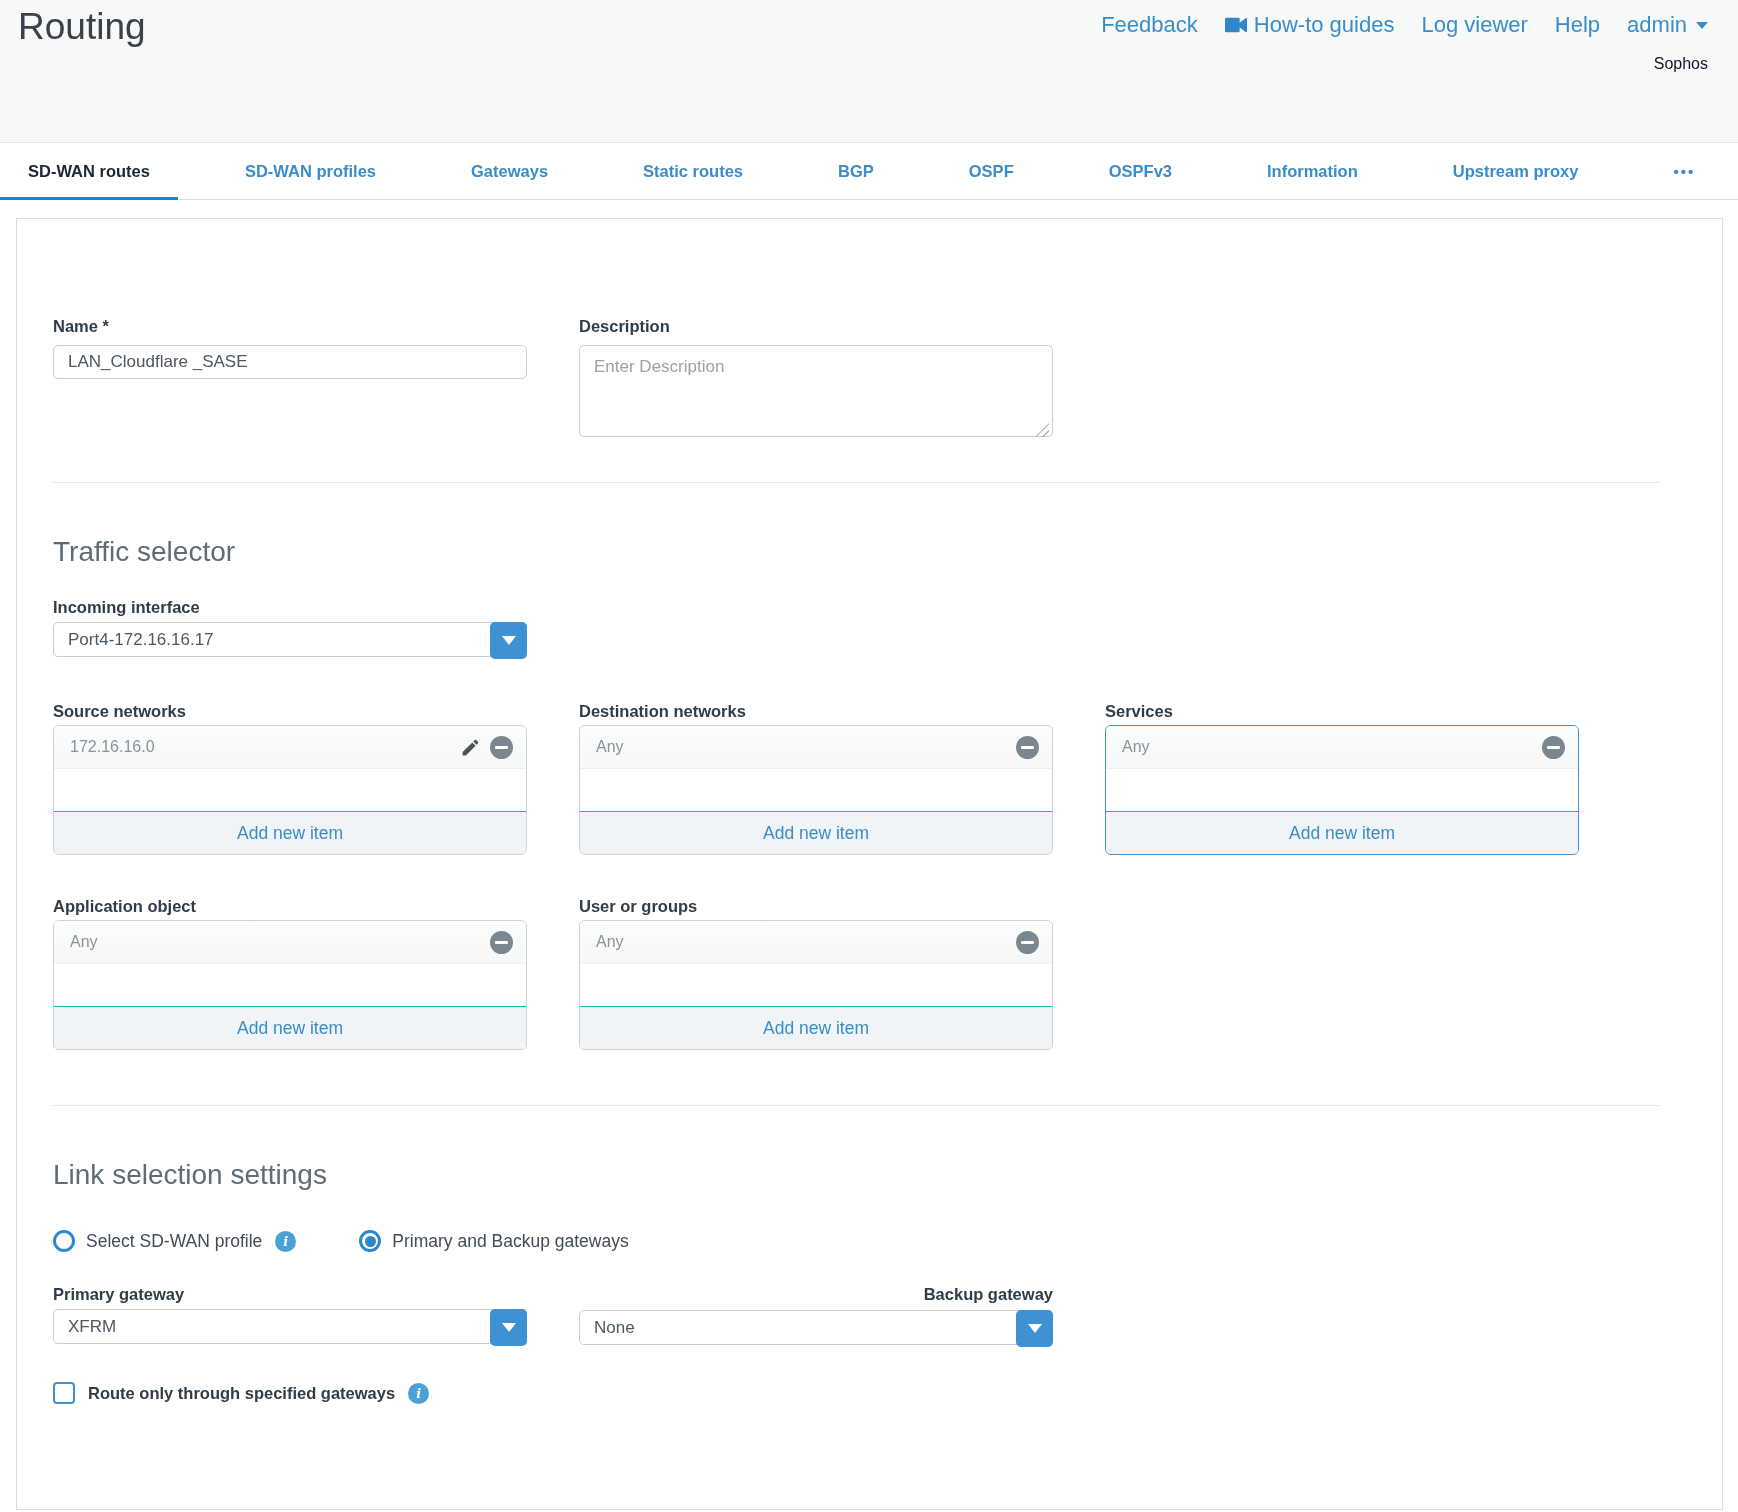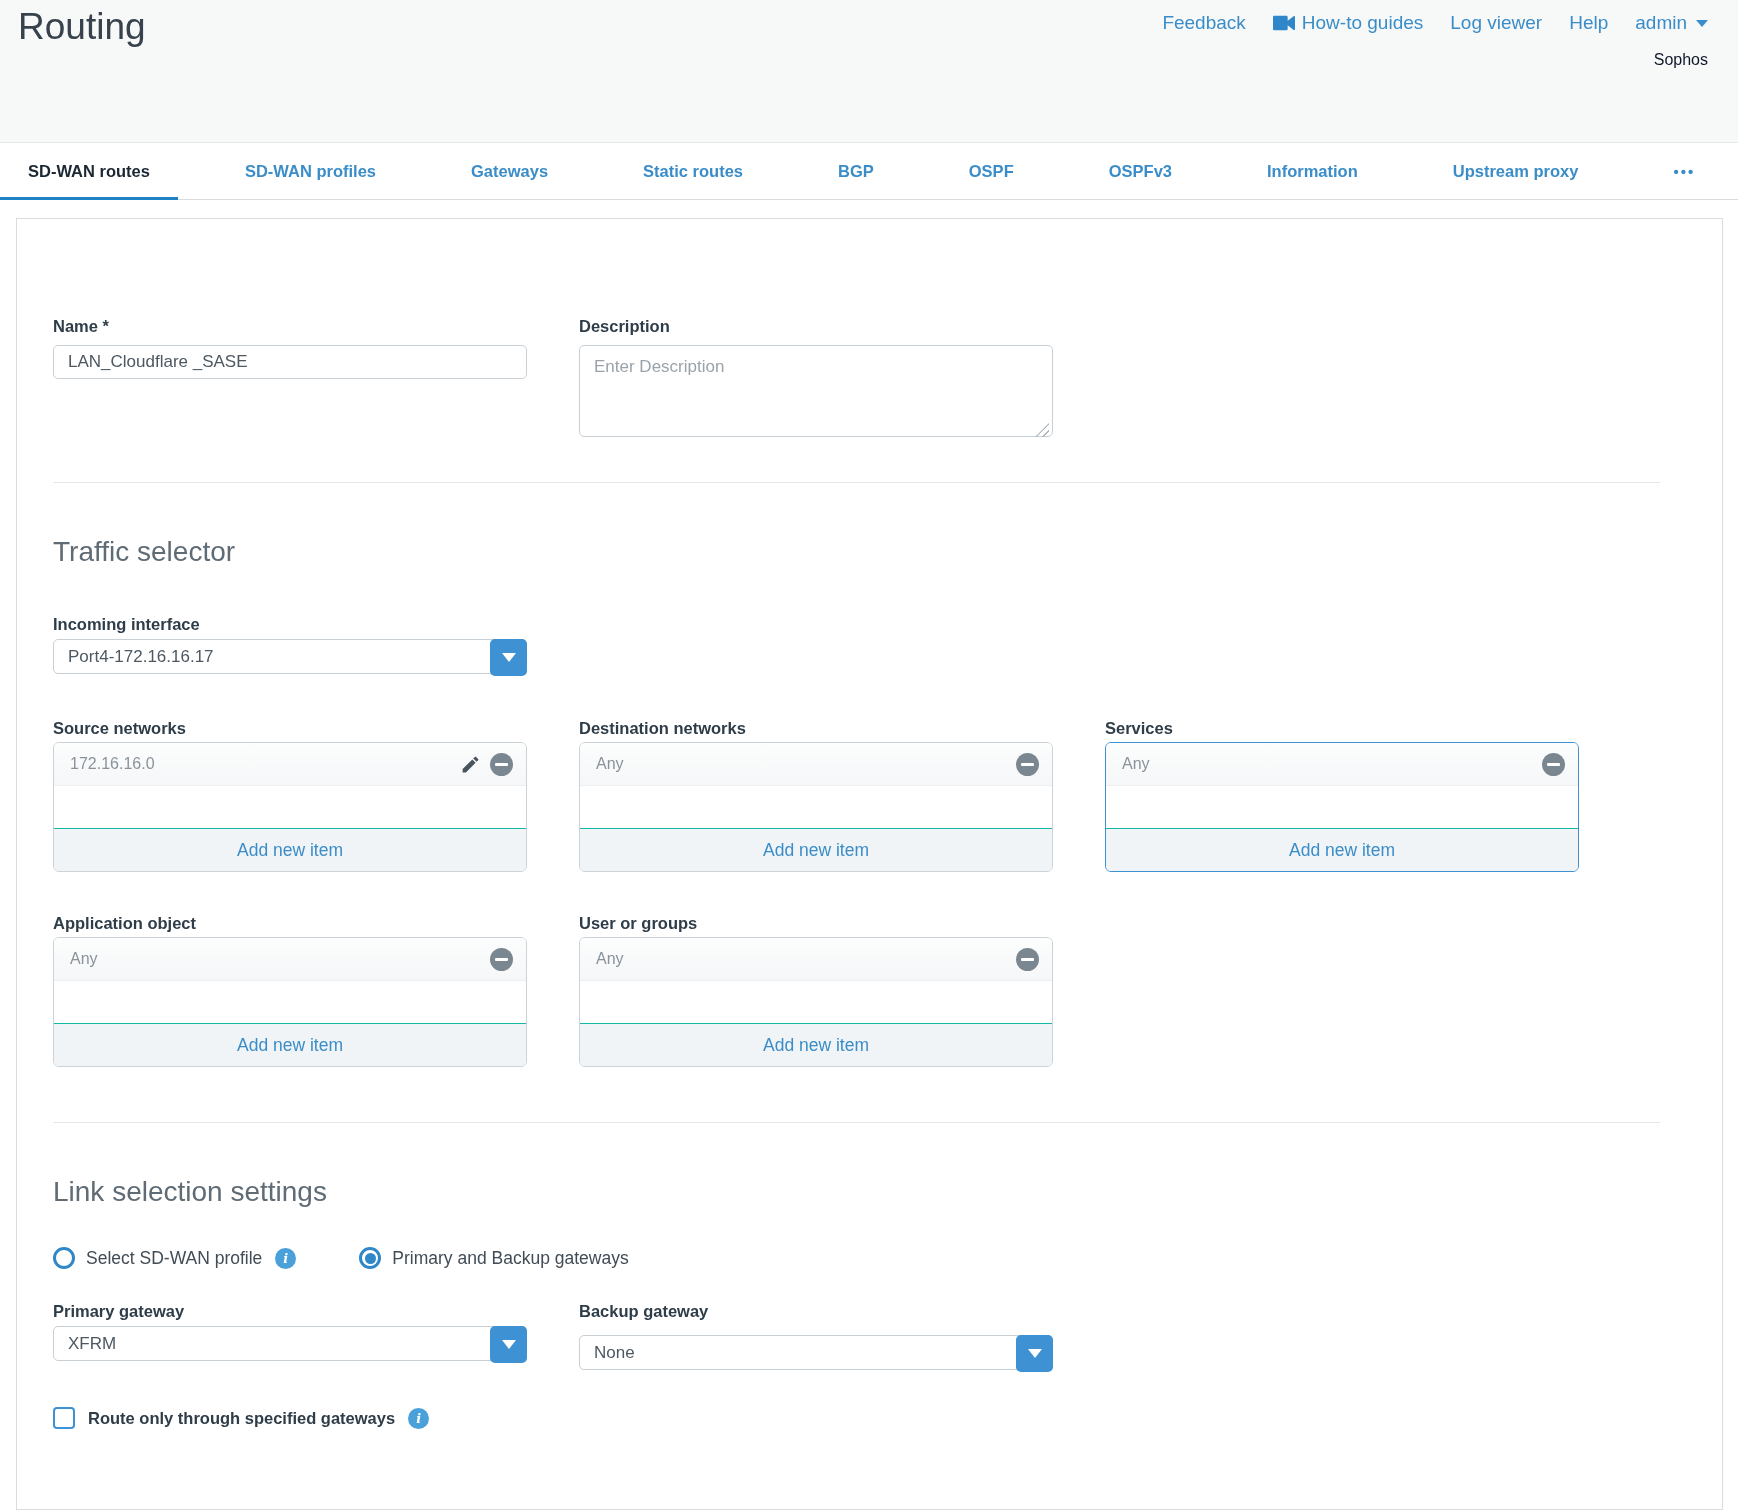--- a/index.html
+++ b/index.html
@@ -2,21 +2,21 @@
 <html><head>
 <meta charset="utf-8">
 <style>
   * { margin:0; padding:0; box-sizing:border-box; }
   html,body { width:1738px; height:1512px; background:#ffffff; font-family:"Liberation Sans", sans-serif; }
 
   
   .header { position:relative; height:142px; background:#f7f8f8; }
   .page-title { position:absolute; left:18px; top:6px; font-size:37px; font-weight:400; color:#37424c; }
   .header-right { position:absolute; top:12px; right:30px; text-align:right; }
-  .header-links { display:flex; align-items:center; gap:27px; font-size:19px; color:#3a8dc8; }
+  .header-links { display:flex; align-items:center; gap:27px; font-size:22px; color:#3a8dc8; }
   .header-link { display:flex; align-items:center; gap:7px; cursor:pointer; white-space:nowrap; }
   .video-icon svg { width:22px; height:16px; fill:#2f86c8; display:block; }
   .caret-down { width:0; height:0; border-left:6px solid transparent; border-right:6px solid transparent; border-top:7px solid #3a8dc8; margin-left:2px; }
   .brand { margin-top:17px; font-size:16px; color:#0f172a; }
 
   
   .tabbar { height:58px; background:#fff; border-top:1px solid #e6e8ea; border-bottom:1px solid #d9dde0; display:flex; justify-content:space-between; padding-right:28px;gap:39px; }
   .tab { position:relative; display:flex; align-items:center; padding:0 28px; font-size:16.5px; font-weight:700; color:#3a8dc8; cursor:pointer; white-space:nowrap; }
   .tab.active { color:#1b2733; }
   .tab.active::after { content:""; position:absolute; left:0; right:0; bottom:-1px; height:3px; background:#1f82c4; }
@@ -65,21 +65,21 @@
   .radio.selected::after { content:""; position:absolute; inset:2.5px; border-radius:50%; background:#2f86c8; }
   .radio-label { font-size:17.5px; color:#414c56; margin-left:11px; }
   .info-icon { width:21px; height:21px; border-radius:50%; background:#4aa0d9; color:#fff; display:flex; align-items:center; justify-content:center; font:italic 700 13px "DejaVu Serif", serif; margin-left:13px; flex:none; }
   .checkbox-row { display:flex; align-items:center; }
   .checkbox { width:22px; height:22px; border:2px solid #3e91d2; border-radius:4px; background:#fff; cursor:pointer; flex:none; }
   .checkbox-label { font-size:16.5px; font-weight:700; color:#2f3d49; margin-left:13px; }
 
   
   .mt-divider1 { margin-top:41px; }
   .mt-heading1 { margin-top:52px; }
-  .mt-labelrow { margin-top:46px;flex-direction:column; }
+  .mt-labelrow { margin-top:29px;flex-direction:column; }
   .mt-srcrow   { margin-top:45px; }
   .mt-approw   { margin-top:42px; }
   .mt-divider2 { margin-top:55px; }
   .mt-heading2 { margin-top:52px; }
   .mt-radios   { margin-top:38px; }
   .mt-gwrow    { margin-top:33px; }
   .mt-chkrow   { margin-top:37px; }
 </style>
 </head>
 <body>
@@ -254,21 +254,21 @@
 
   <div class="row mt-gwrow">
     <div class="col">
       <div class="field-label" style="margin-bottom:5px;">Primary gateway</div>
       <div class="dropdown">
         <span class="dd-text">XFRM</span>
         <span class="dd-btn"></span>
       </div>
     </div>
     <div class="col">
-      <div class="field-label" style="margin-bottom:14px;">Backup gateway</div>
+      <div class="field-label" style="margin-bottom:6px;text-align:right;">Backup gateway</div>
       <div class="dropdown">
         <span class="dd-text">None</span>
         <span class="dd-btn"></span>
       </div>
     </div>
   </div>
 
   <div class="checkbox-row mt-chkrow">
     <span class="checkbox"></span>
     <span class="checkbox-label">Route only through specified gateways</span>

